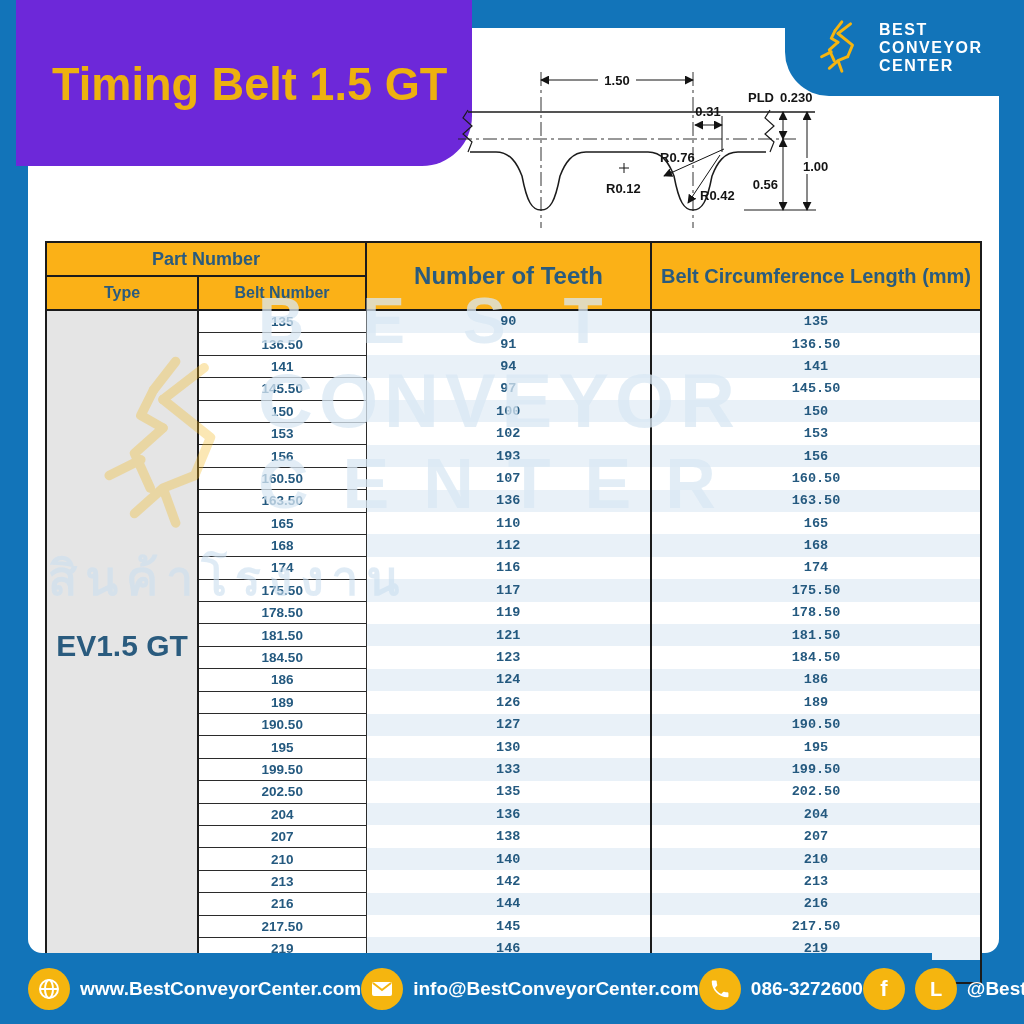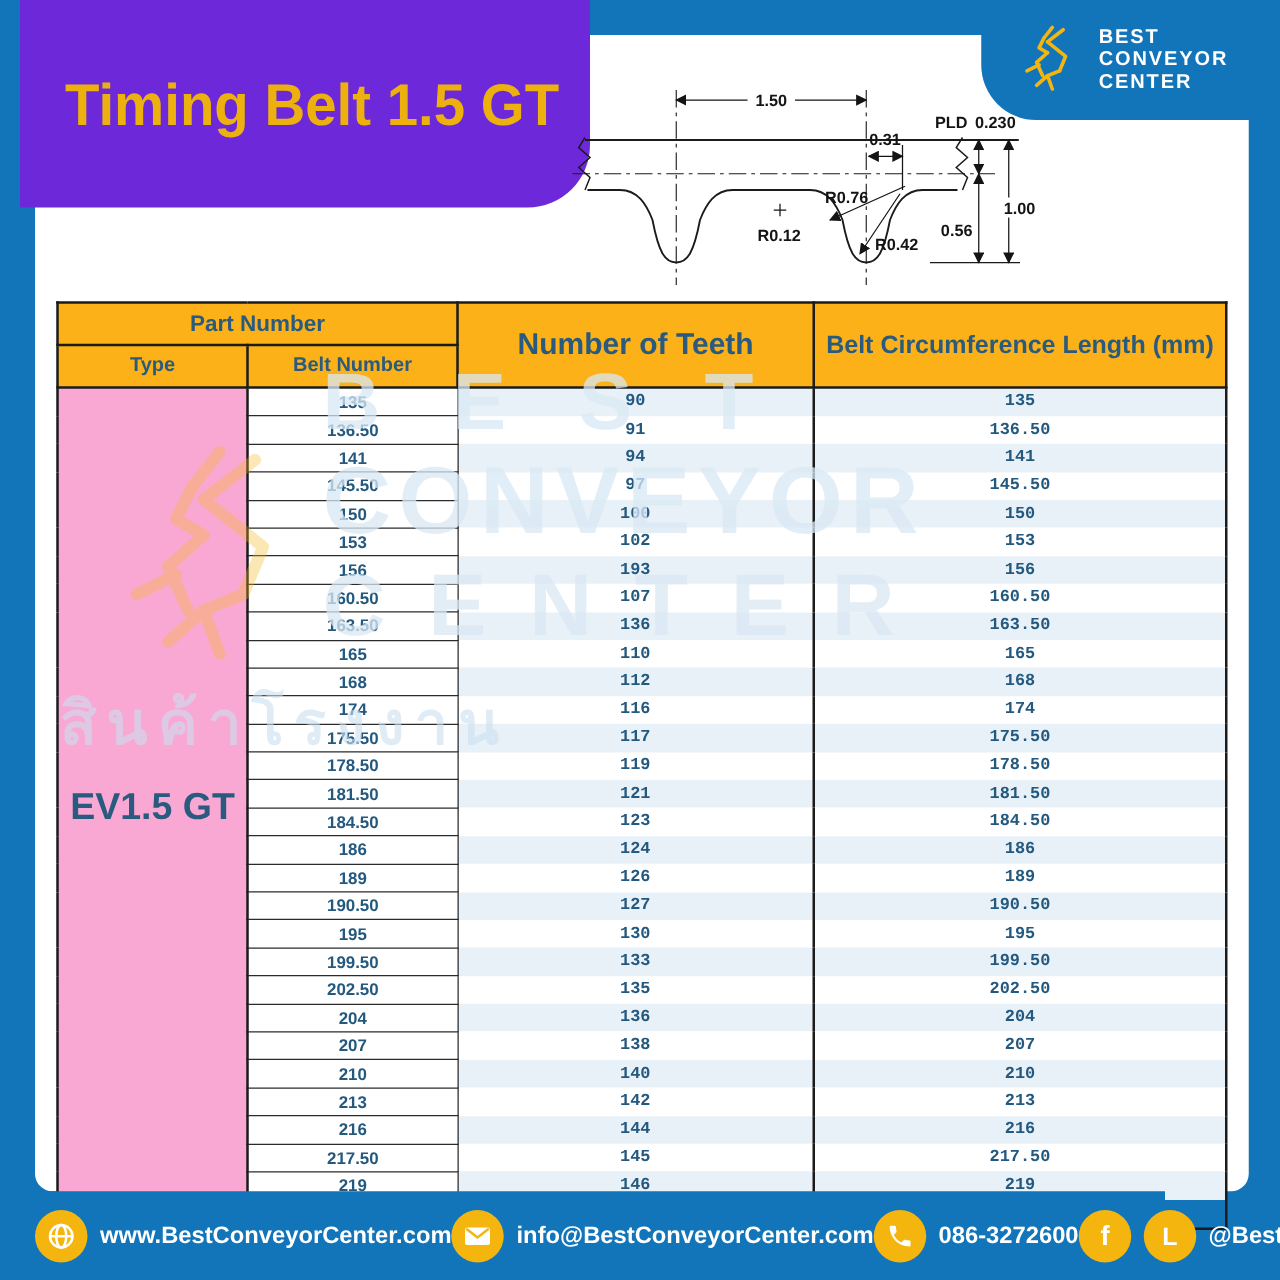--- a/index.html
+++ b/index.html
@@ -23,21 +23,21 @@
   .spec-table th{background:#FBB117;border:2px solid #1b1b1b;color:#2A5B7E;padding:0;}
   .h-part{font-size:18px;height:32px;}
   .h-sub{font-size:16px;height:32px;}
   .h-teeth{font-size:24px;}
   .h-len{font-size:20px;}
   .spec-table td{height:21.4px;text-align:center;font-size:13.5px;font-weight:bold;color:#24597F;padding:0;}
   td.belt-cell{border:1px solid #2b2b2b;background:#fff;}
   td.num-cell{border:0;font-family:Liberation Mono, monospace;}
   td.len-cell{border-left:2px solid #1b1b1b;}
   td.stripe{background:#E9F1F8;}
-  td.type-cell{font-size:30px;border:2px solid #1b1b1b;background:#f9a8d4;color:#2A5B7E;margin-top:26px;}
+  td.type-cell{font-size:30px;border:2px solid #1b1b1b;background:#e5e5e5;color:#2A5B7E;margin-top:26px;}
   
   .watermark{position:absolute;left:48px;top:292px;width:930px;height:320px;z-index:5;pointer-events:none;overflow:hidden;}
   .wm-animal{position:absolute;left:20px;top:5px;opacity:.33;}
   .wm-lines{position:absolute;left:210px;top:-8px;width:720px;color:#D9E8F4;opacity:.75;font-weight:bold;white-space:nowrap;}
   .wm-l1{font-size:64px;letter-spacing:58px;line-height:74px;}
   .wm-l2{font-size:76px;letter-spacing:6px;line-height:86px;}
   .wm-l3{font-size:70px;letter-spacing:34px;line-height:80px;}
   .wm-thai{position:absolute;left:0;top:248px;font-size:48px;font-weight:bold;color:#CBDFF0;opacity:.6;letter-spacing:8px;white-space:nowrap;text-align:right;}
   
   .footer{position:absolute;left:0;bottom:0;width:932px;height:71px;background:#1274B9;display:flex;

